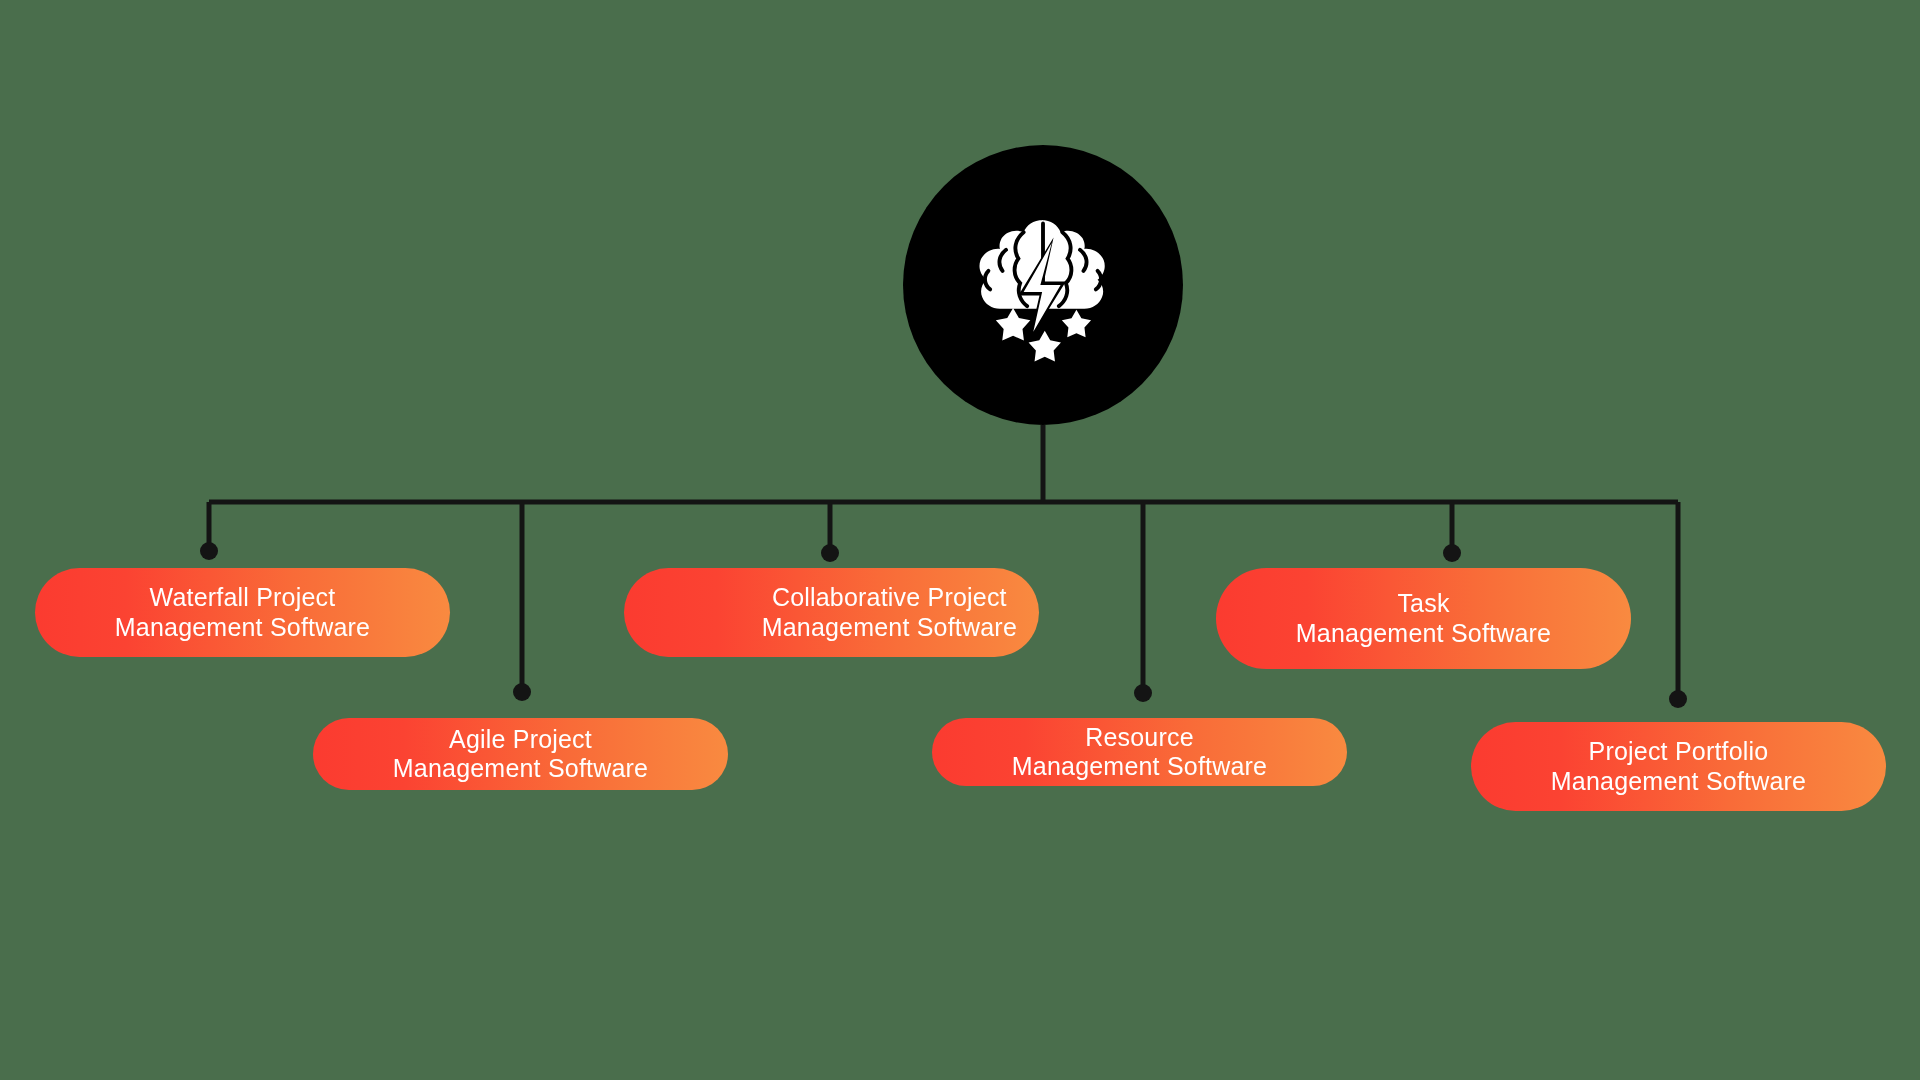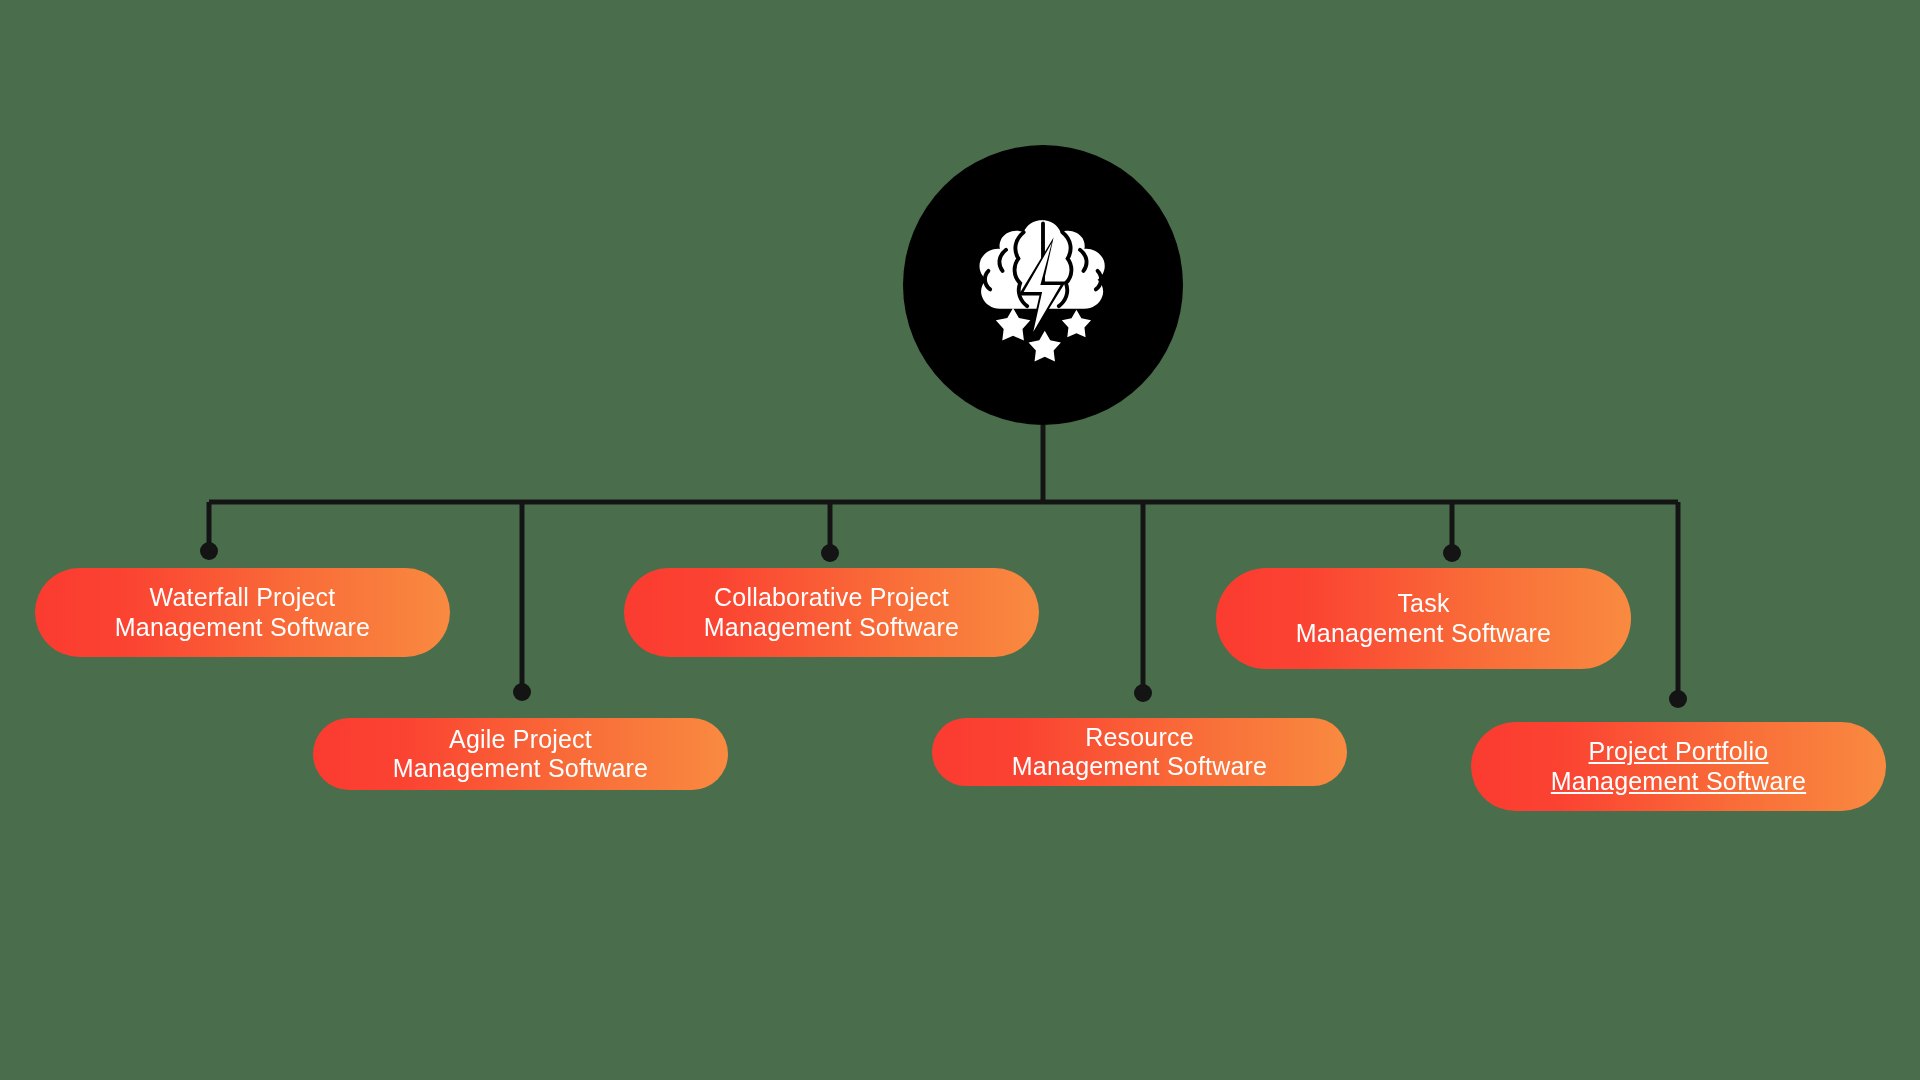--- a/index.html
+++ b/index.html
@@ -135,38 +135,38 @@
         <path d="M102,152 l6.2,10.8 12.2,2.4 -8.3,9.3 1.5,12.3 -11.6,-5.2 -11.6,5.2 1.5,-12.3 -8.3,-9.3 12.2,-2.4 z"></path>
       </g>
     </svg>
   </div>
 
   <div class="pill" style="left:35px;  top:568px; width:415px; height:89px;">
     <span class="pill-label">Waterfall Project
 Management Software</span>
   </div>
 
-  <div class="pill" style="left:624px; top:568px; width:415px; height:89px;">
+  <div class="pill" style="left:624px; top:568px; width:415px; height:89px;justify-content:flex-end;">
     <span class="pill-label">Collaborative Project
 Management Software</span>
   </div>
 
   <div class="pill" style="left:1216px; top:568px; width:415px; height:101px;">
     <span class="pill-label">Task
 Management Software</span>
   </div>
 
   <div class="pill" style="left:313px; top:718px; width:415px; height:72px;">
     <span class="pill-label">Agile Project
 Management Software</span>
   </div>
 
   <div class="pill" style="left:932px; top:718px; width:415px; height:68px;">
     <span class="pill-label">Resource
 Management Software</span>
   </div>
 
-  <div class="pill" style="left:1471px; top:722px; width:415px; height:89px;text-decoration:underline;">
+  <div class="pill" style="left:1471px; top:722px; width:415px; height:89px;">
     <span class="pill-label">Project Portfolio
 Management Software</span>
   </div>
 
 </div>
 
 </body></html>

